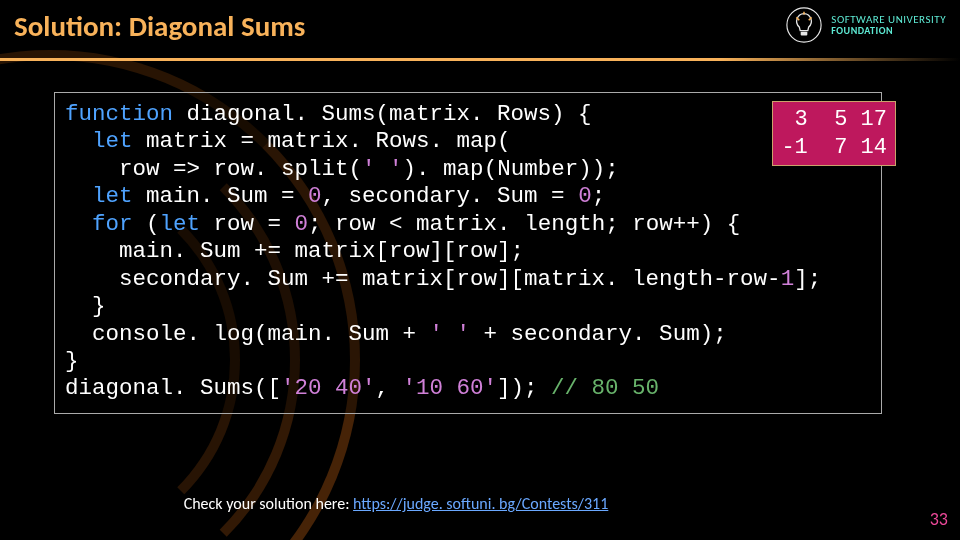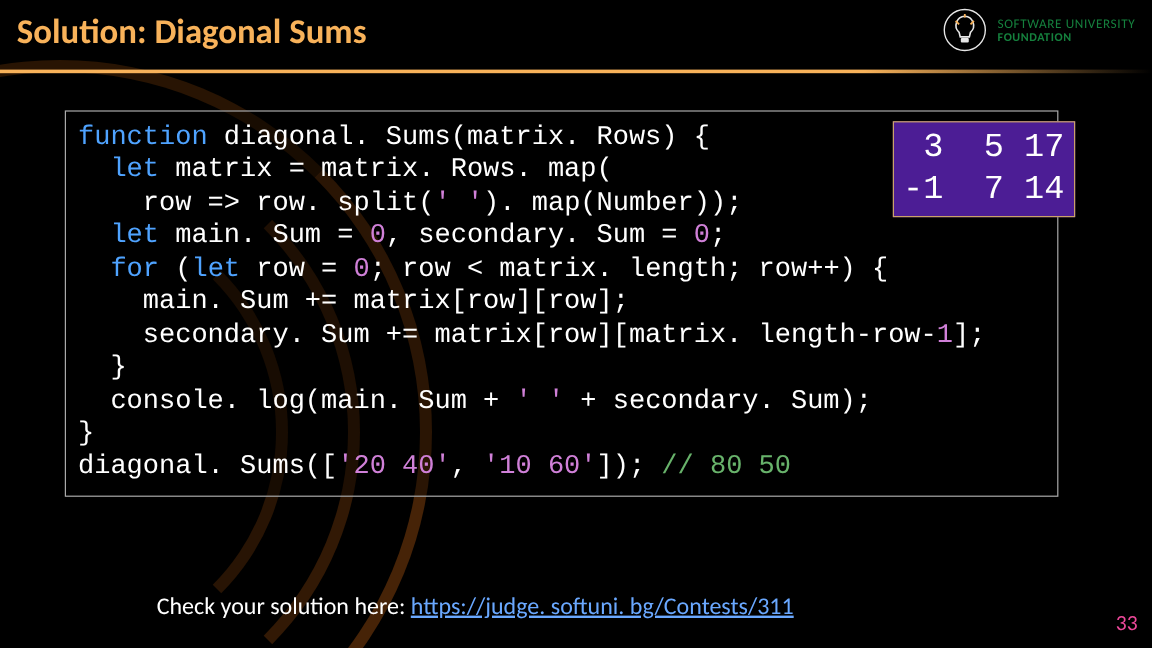--- a/index.html
+++ b/index.html
@@ -43,21 +43,21 @@
     background: linear-gradient(to right, #f8b25a 0%, #f8b25a 75%, rgba(248,178,90,0) 100%);
   }
 
   .logo {
     position: absolute;
     right: 14px;
     top: 6px;
     display: flex;
     align-items: center;
     gap: 8px;
-    color: #15803d;
+    color: #5eead4;
   }
   .logo-bulb {
     width: 38px;
     height: 38px;
     position: relative;
   }
   .logo-bulb svg { width: 100%; height: 100%; }
   .logo-text { line-height: 1.05; font-size: 11px; letter-spacing: 0.5px; }
   .logo-text .l1 { font-weight: 300; }
   .logo-text .l2 { font-weight: bold; font-size: 10px; }
@@ -81,39 +81,39 @@
   .kw   { color: #4fa3ff; }
   .str  { color: #d080d8; }
   .num  { color: #d080d8; }
   .cmt  { color: #68b36b; }
   .call { color: #ffffff; }
 
   .matrix-note {
     position: absolute;
     right: 64px;
     top: 101px;
-    background: #4c1d95;
+    background: #be185d;
     border: 1px solid #caa26a;
     padding: 4px 8px;
     font-family: Consolas, "Courier New", monospace;
-    font-size: 28px;
+    font-size: 22px;
     color: #fff;
     line-height: 1.25;
     text-align: right;
   }
   .matrix-note div { white-space: pre; }
 
   .check-line {
     position: absolute;
     left: 0;
     width: 792px;
     top: 494px;
     text-align: center;
     color: #fff;
-    font-size: 20px;
+    font-size: 16px;
   }
   .check-line a { color: #6aa8ff; text-decoration: underline; }
 
   .slide-num {
     position: absolute;
     right: 12px;
     bottom: 10px;
     color: #ec4899;
     font-size: 18px;
   }

